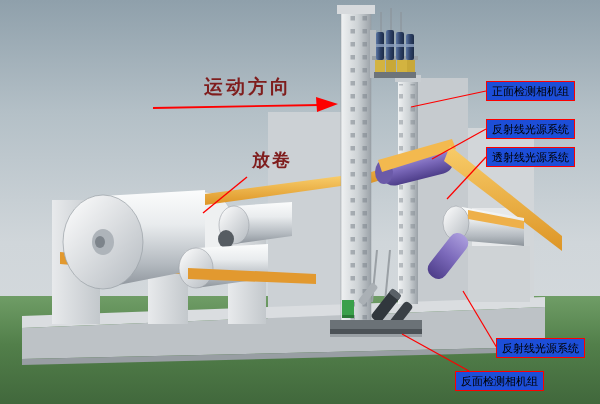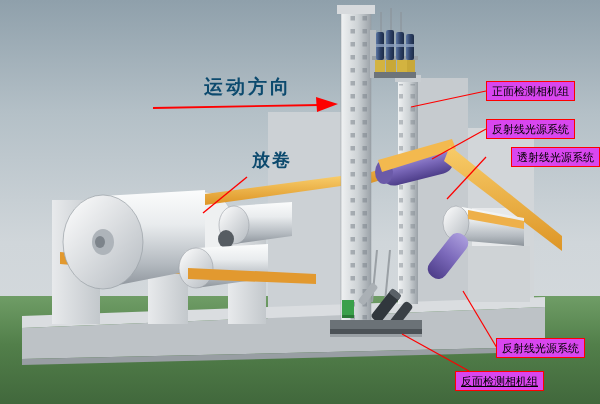--- a/index.html
+++ b/index.html
@@ -5,45 +5,45 @@
   * { box-sizing: border-box; margin: 0; padding: 0; }
   body { font-family: "Liberation Sans", sans-serif; background: #e5e7e9; }
   .stage {
     position: relative;
     width: 600px;
     height: 404px;
     overflow: hidden;
     background: #c3ccd1;
   }
   .scene-svg { position: absolute; left: 0; top: 0; }
-  .label { position: absolute; color: #0c4a6e; z-index: 2; }
+  .label { position: absolute; color: #7f1d1d; z-index: 2; }
   .lbl-motion {
     left: 204px; top: 74px;
     font-size: 19px; font-weight: bold; letter-spacing: 3px;
   }
   .lbl-unwind {
     left: 236px; top: 148px;
     font-size: 18px; font-weight: bold; letter-spacing: 2px; margin-left: 16px;
   }
   .callout {
     position: absolute;
     z-index: 2;
     font-size: 11px;
     line-height: 14px;
     padding: 2px 5px;
     border: 1px solid #fe0000;
-    background: #d946ef;
+    background: #1d4ed8;
     color: #000;
     white-space: nowrap;
   }
   .c1 { left: 486px; top: 81px; }
   .c2 { left: 486px; top: 119px; }
-  .c3 { left: 511px; top: 147px; text-align: right; }
+  .c3 { left: 486px; top: 147px; text-align: right; }
   .c4 { left: 496px; top: 338px; }
-  .c5 { left: 455px; top: 371px; text-decoration: underline; }
+  .c5 { left: 455px; top: 371px; }
 </style>
 </head>
 <body>
 
 <div class="stage">
 
   <svg class="scene-svg" width="600" height="404" viewBox="0 0 600 404">
     <defs>
       <linearGradient id="bgGrad" x1="0" y1="0" x2="0" y2="1">
         <stop offset="0" stop-color="#8fa0ab"></stop>

